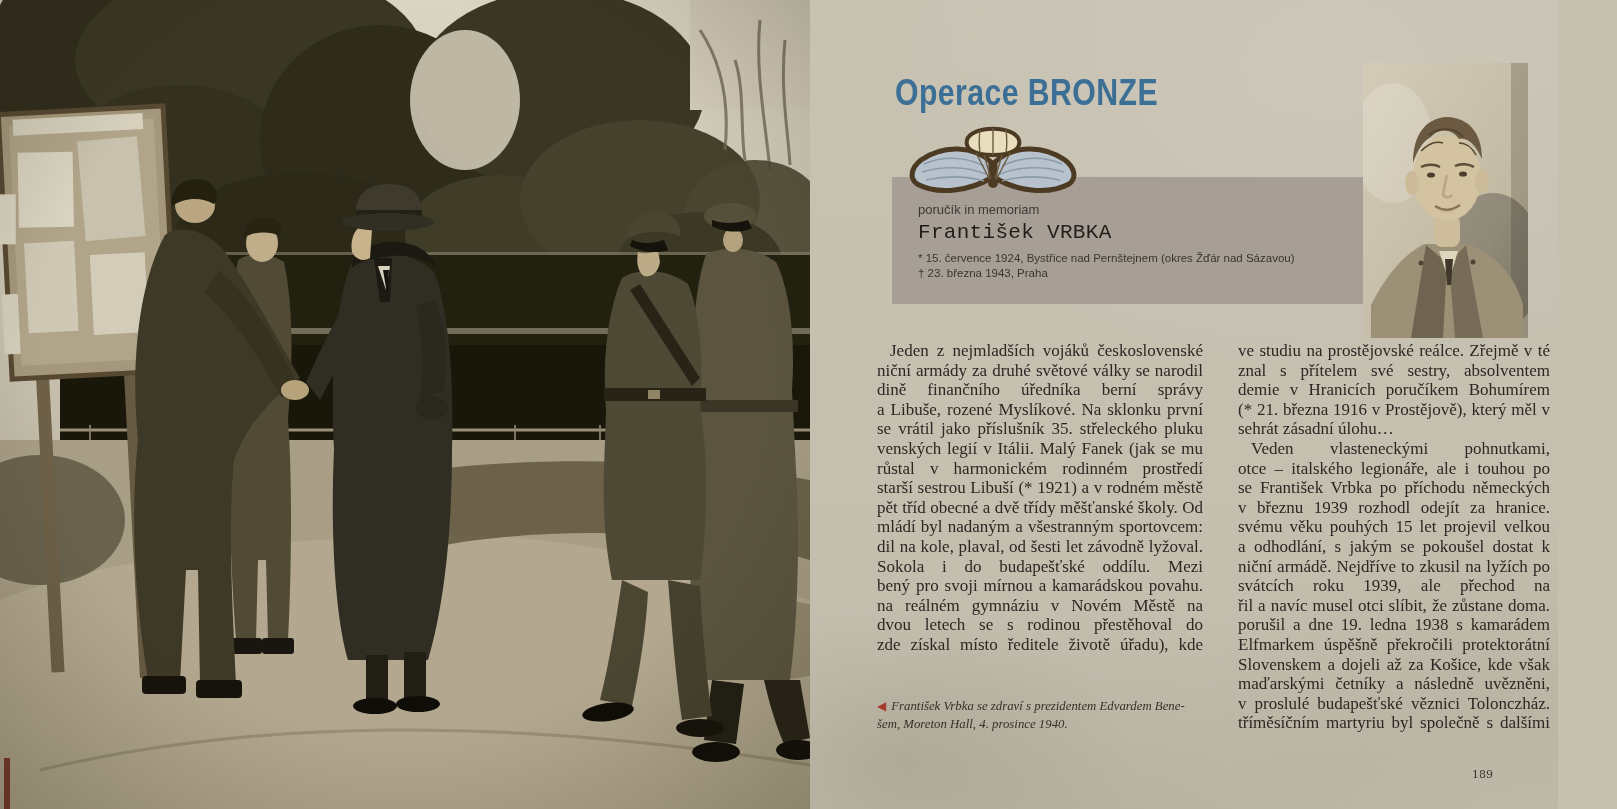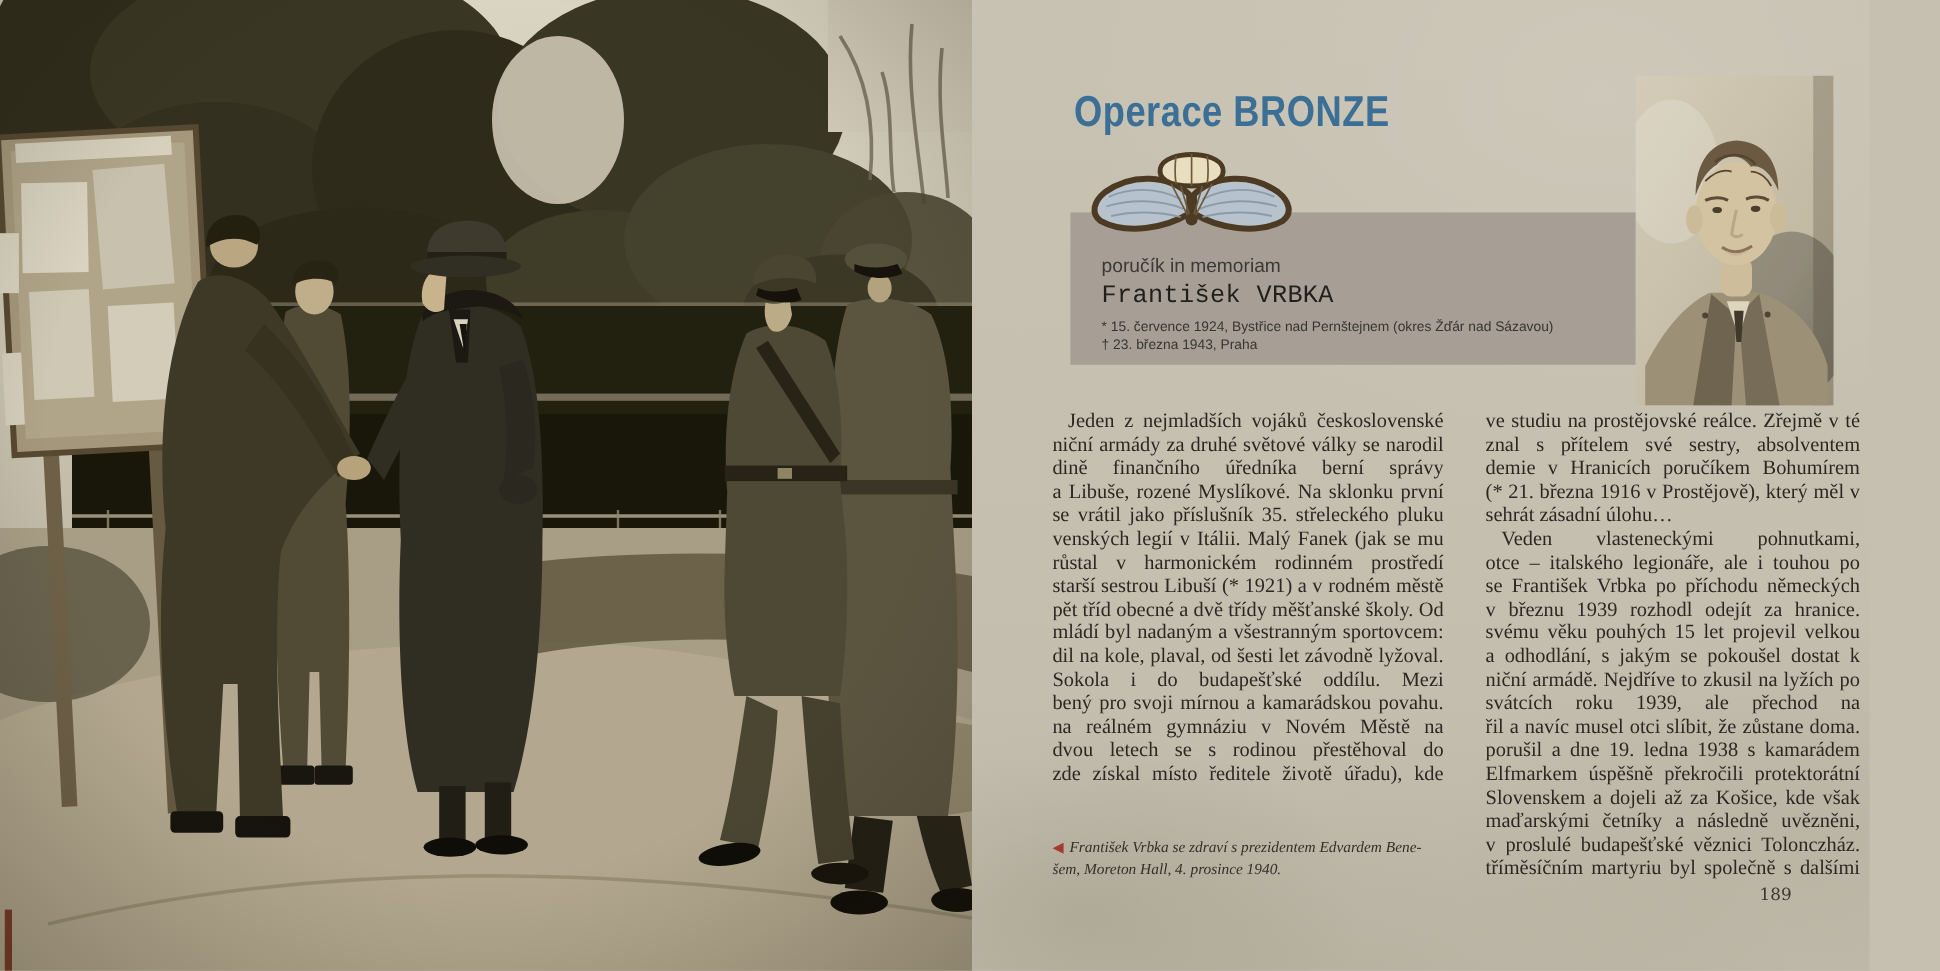--- a/index.html
+++ b/index.html
@@ -27,21 +27,21 @@
     font-family:"Liberation Sans", sans-serif;font-weight:700;
     font-size:36px;color:#3c6f96;letter-spacing:0.5px;
     transform:scaleX(0.84);transform-origin:left top;white-space:nowrap;
   }
   .badge{position:absolute;left:92px;top:120px;width:182px;height:84px;z-index:3;}
   .infobox{
     position:absolute;left:82px;top:177px;width:471px;height:127px;
     background:#a79f96;z-index:2;
   }
   .infobox-inner{position:absolute;left:26px;top:25px;right:8px;}
-  .rank{font-family:"Liberation Sans", sans-serif;font-size:16px;color:#3b3935;margin-top:12px;}
+  .rank{font-family:"Liberation Sans", sans-serif;font-size:13px;color:#3b3935;}
   .name{
     font-family:Liberation Mono, monospace;font-size:21px;color:#211f1b;
     letter-spacing:0.3px;margin-top:4px;
   }
   .dates{
     font-family:"Liberation Sans", sans-serif;font-size:11.5px;color:#38352f;
     line-height:15px;margin-top:7px;
   }
   .portrait{position:absolute;left:553px;top:63px;width:165px;height:275px;}
   
@@ -56,22 +56,22 @@
   
   .caption{
     position:absolute;left:67px;top:698px;width:332px;
     font-style:italic;font-size:12.8px;line-height:17.5px;color:#33302a;
   }
   .caption .arrow{
     color:#a53a2e;font-style:normal;font-size:12px;margin-right:5px;
   }
   
   .pagenum{
-    position:absolute;right:65px;top:738px;
-    font-family:"DejaVu Serif", serif;font-size:14px;color:#3a3732;
+    position:absolute;right:65px;top:768px;
+    font-family:"DejaVu Serif", serif;font-size:11px;color:#3a3732;
   }
 </style>
 </head>
 <body>
 
 <div class="photo-left">
   <svg width="810" height="809" viewBox="0 0 810 809" xmlns="http://www.w3.org/2000/svg">
     <defs>
       <linearGradient id="skyg" x1="0" y1="0" x2="0" y2="1">
         <stop offset="0" stop-color="#dad4c2"></stop>

